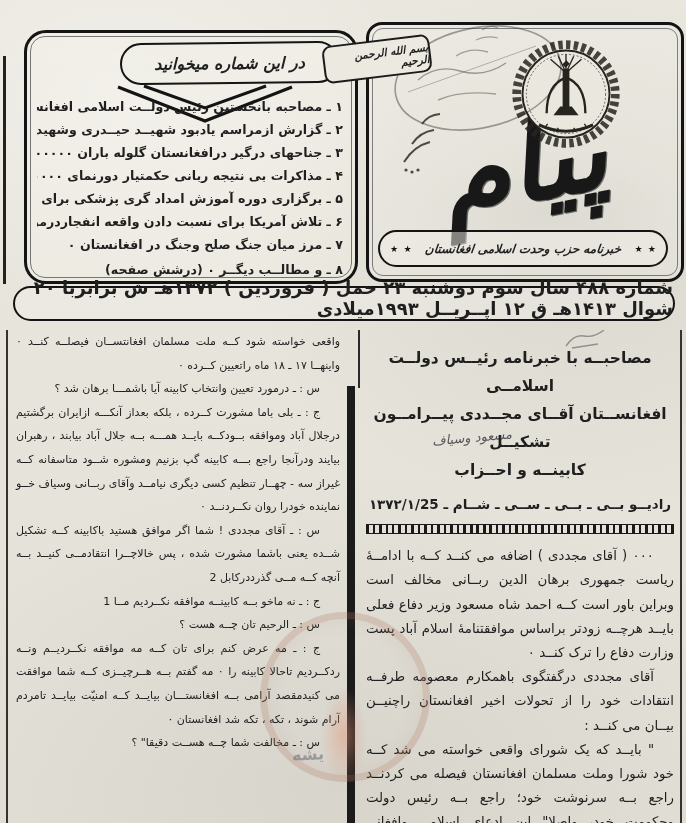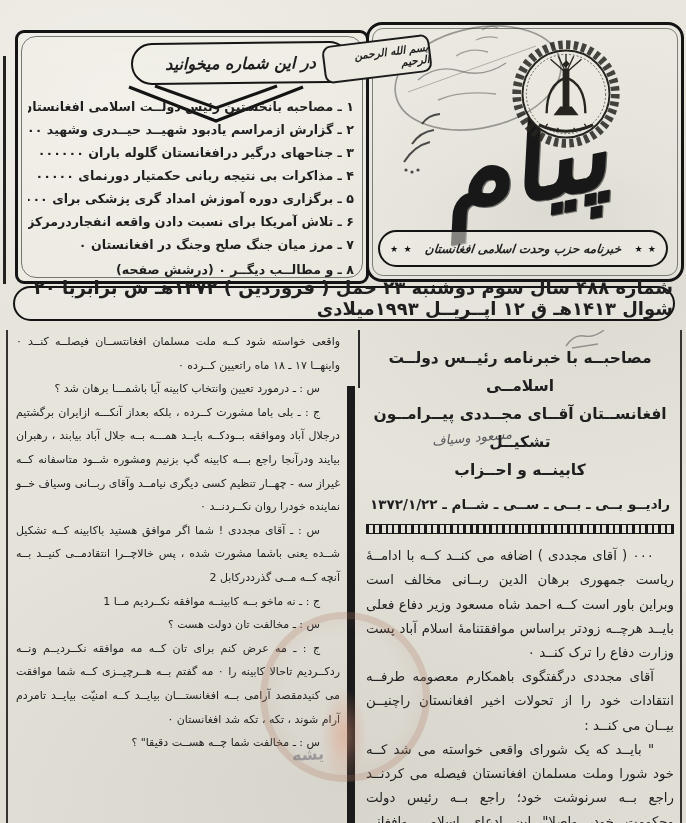--- a/index.html
+++ b/index.html
@@ -11,24 +11,23 @@
       radial-gradient(ellipse 600px 420px at 50% 95%, rgba(140,138,128,.14), rgba(140,138,128,0) 75%),
       linear-gradient(180deg,#eae7df 0%, #e7e4dc 45%, #e3e0d8 100%);
     overflow:hidden;
     font-family:"DejaVu Sans", sans-serif;
     color:#1f1f1f;
     direction:rtl;
   }
   .abs{position:absolute;}
   
   .toc-box{
-    left:15px; top:30px; width:328px; height:248px;
-    border:3px solid #141414; border-radius:9px;
+    left:24px; top:30px; width:328px; height:248px;
+    border:3px solid #141414; border-radius:22px;
     background:rgba(245,243,236,.35);
-    padding-left:20px;
   }
   .toc-box::after{content:""; position:absolute; inset:3px; border:1px solid rgba(20,20,20,.55); border-radius:15px; pointer-events:none;}
   .edge-line{left:3px; top:56px; width:3px; height:228px; background:#23221f;}
   .toc-banner{
     position:absolute; top:9px; right:16px; width:215px; height:38px;
     border:2.5px solid #151515; border-radius:22px;
     display:flex; align-items:center; justify-content:center;
     font-style:italic; font-weight:bold; font-size:16px; letter-spacing:1px;
     background:rgba(240,238,230,.6); transform:rotate(-.6deg);
   }
@@ -217,34 +216,34 @@
   <div class="abs right-col">
     <svg class="headline-scribble" width="46" height="24" viewBox="0 0 46 24">
       <path d="M4,18 q8,-12 18,-10 q10,2 20,-6 M10,20 l26,-4" fill="none" stroke="rgba(40,40,45,.6)" stroke-width="1.4"></path>
     </svg>
     <div class="headline">
       <div>مصاحبــه با خبرنامه رئیــس دولــت اسلامــی</div>
       <div>افغانســتان آقــای مجــددی پیــرامــون تشکیــل</div>
       <div>کابینــه و احــزاب</div>
     </div>
     <div class="headline-note">مسعود وسیاف</div>
-    <div class="source-line">رادیــو بــی ـ بــی ـ ســی ـ شــام ـ  ۱۳۷۲/۱/۲۲</div>
+    <div class="source-line">رادیــو بــی ـ بــی ـ ســی ـ شــام ـ  ۱۳۷۲/۱/25</div>
     <div class="chain-sep"></div>
     <p class="para">۰۰۰ ( آقای مجددی ) اضافه می کنــد کــه با ادامــهٔ ریاست جمهوری برهان الدین ربــانی مخالف است وبراین باور است کــه احمد شاه مسعود وزیر دفاع فعلی بایــد هرچــه زودتر براساس موافقتنامهٔ اسلام آباد پست وزارت دفاع را ترک کنــد ۰</p>
     <p class="para">آقای مجددی درگفتگوی باهمکارم معصومه طرفــه انتقادات خود را از تحولات اخیر افغانستان راچنیــن بیــان می کنــد :</p>
     <p class="para">" بایــد که یک شورای واقعی خواسته می شد کــه خود شورا وملت مسلمان افغانستان فیصله می کردنــد راجع بــه سرنوشت خود؛ راجع بــه رئیس دولت وحکومت خود، واصلا" این ادعای اسلامی وافغانی ماهمینست واین کــار را نکردند ۰ حکومت پاکستان وعربستان وهمه کوشیش کردند کــه صلح شود ، دیدنــد کــه هیچ راه صلح نمی آیــد غیرازینکه البتــه او ، رئیس جمهور آقای ربانی باشــد وآقای حکمتیار صدراعظم باشــد برآن مــردم موافقه کردند وآنهــا هم بــه این خوش شدنــد کــه موافقت شــد ۰ "</p>
   </div>
 
   <div class="abs left-col">
     <p class="para no-indent">واقعی خواسته شود کــه ملت مسلمان افغانتســان فیصلــه کنــد ۰ واینهــا ۱۷ ـ ۱۸ ماه راتعیین کــرده ۰</p>
     <p class="para">س : ـ درمورد تعیین وانتخاب کابینه آیا باشمـــا برهان شد ؟</p>
     <p class="para">ج : ـ بلی باما مشورت کــرده ، بلکه بعداز آنکـــه ازایران برگشتیم درجلال آباد وموافقه بــودکــه بایــد همـــه بــه جلال آباد بیابند ، رهبران بیایند ودرآنجا راجع بـــه کابینه گپ بزنیم ومشوره شــود متاسفانه کــه غیراز سه - چهــار تنظیم کسی دیگری نیامــد وآقای ربــانی وسیاف خــو نماینده خودرا روان نکــردنــد ۰</p>
     <p class="para">س : ـ آقای مجددی ! شما اگر موافق هستید باکابینه کــه تشکیل شــده یعنی باشما مشورت شده ، پس خالاچــرا انتقادمــی کنیــد بــه آنچه کــه مــی گذرددرکابل 2</p>
     <p class="para">ج : ـ نه ماخو بــه کابینــه موافقه نکــردیم مــا 1</p>
-    <p class="para">س : ـ مخالفت تان دولت هست ؟</p>
+    <p class="para">س : ـ الرحیم تان چــه هست ؟</p>
     <p class="para">ج : ـ مه عرض کنم برای تان کــه مه موافقه نکــردیــم ونــه ردکــردیم تاحالا کابینه را ۰ مه گفتم بــه هــرچیــزی کــه شما موافقت می کنیدمقصد آرامی بــه افغانستـــان بیایــد کــه امنیّت بیایــد تامردم آرام شوند ، تکه ، تکه شد افغانستان ۰</p>
     <p class="para">س : ـ مخالفت شما چــه هســت دقیقا" ؟</p>
 
   </div>
 
   <div class="abs stain-ring"></div>
   <div class="abs stain-blob"></div>
   <div class="abs faint-stamp">یشه</div>
 
 </div>

